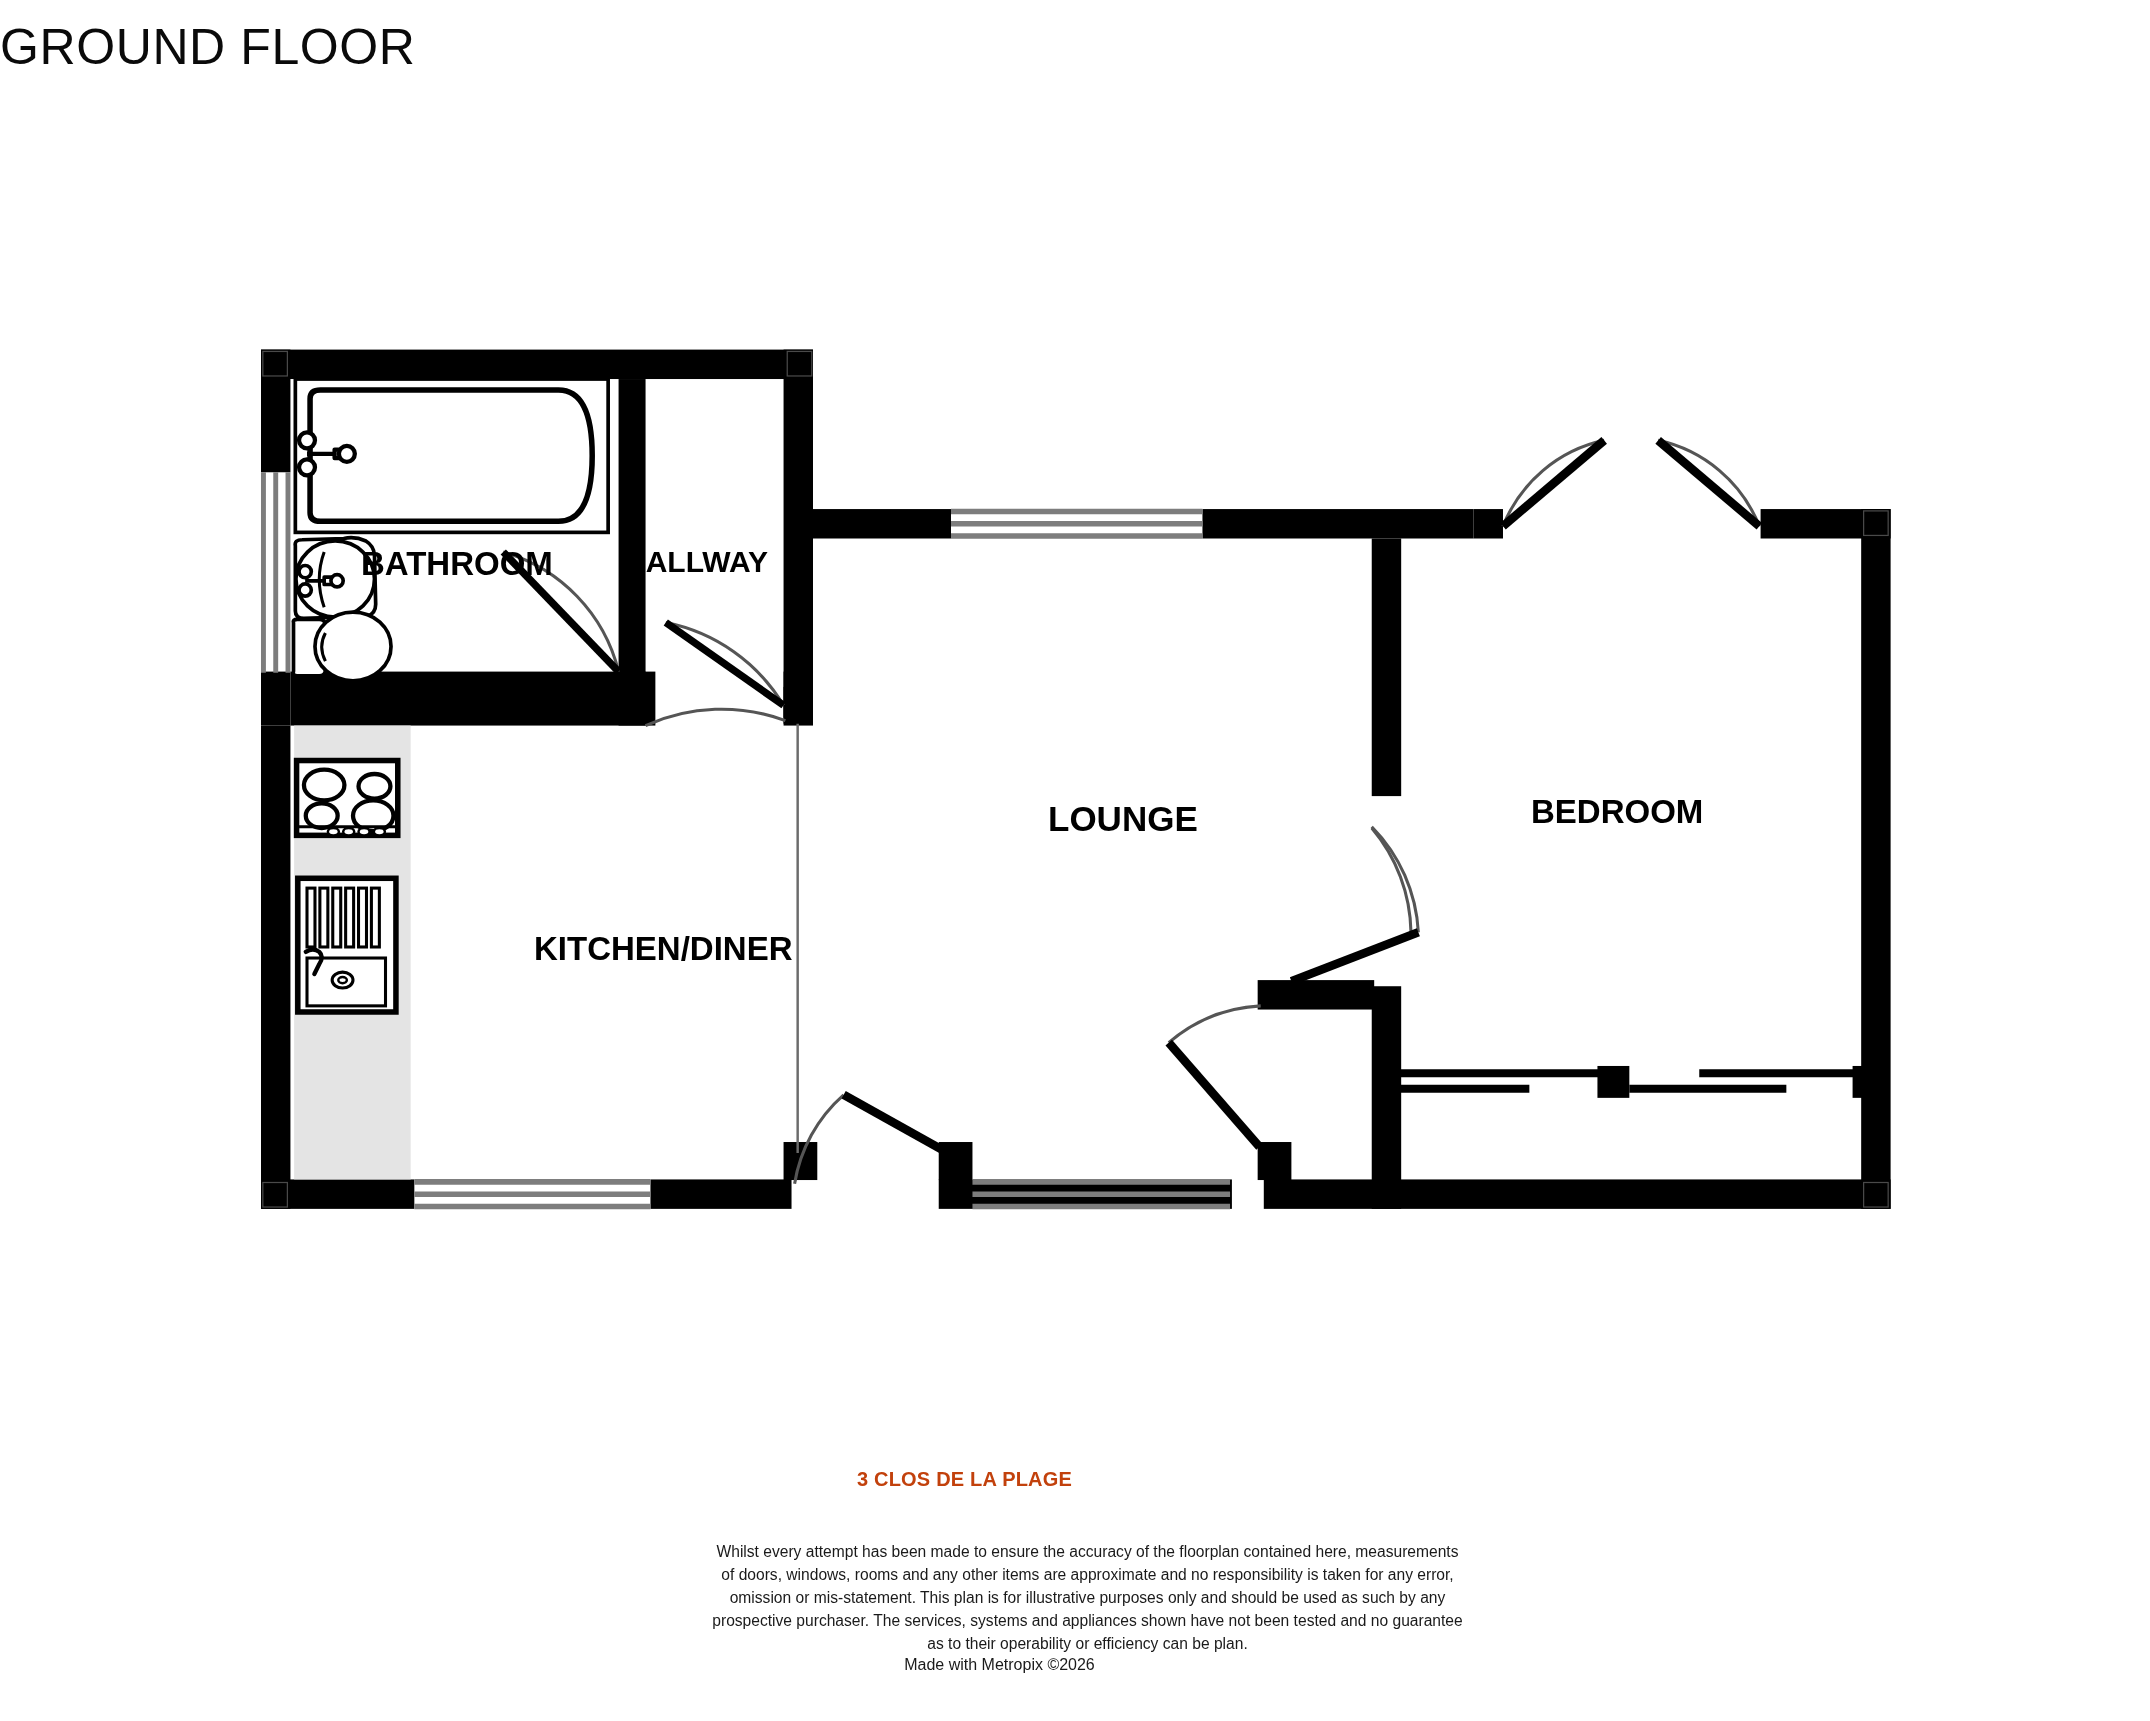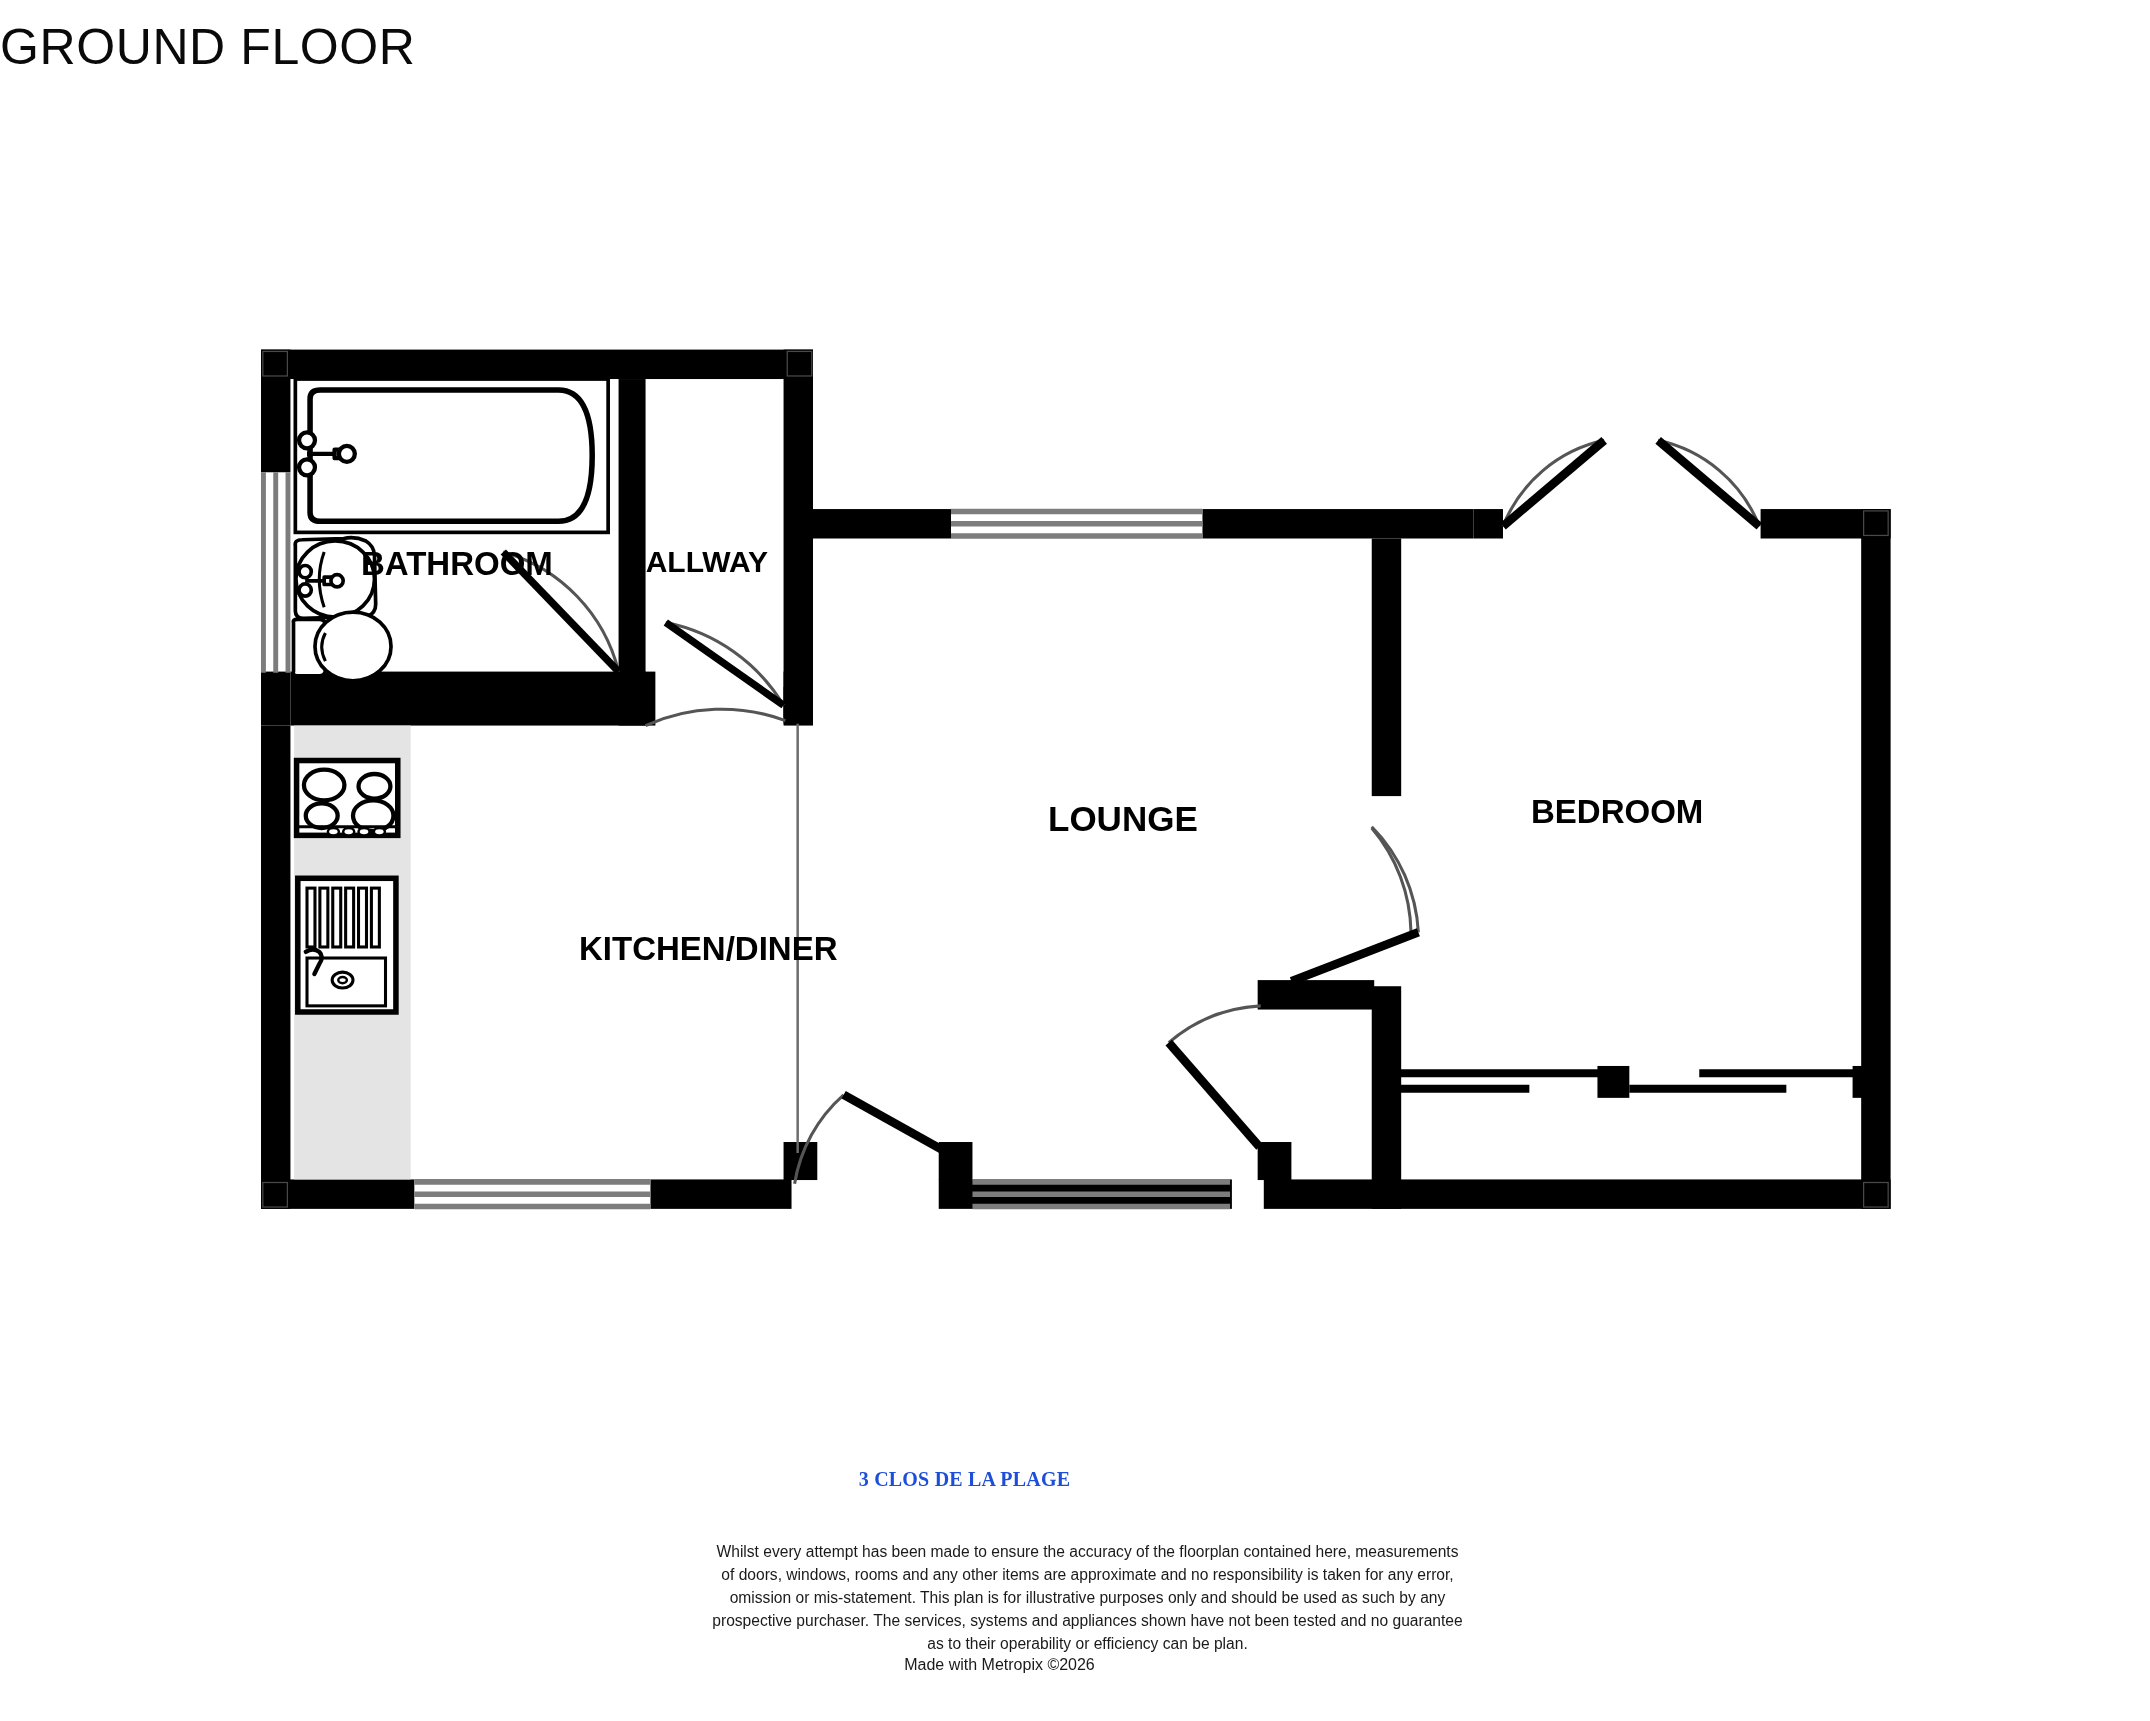--- a/index.html
+++ b/index.html
@@ -42,22 +42,21 @@
   }
   #address-label {
     position: absolute;
     top: 1468px;
     left: 0;
     width: 1929px;
     text-align: center;
     font-size: 20px;
     font-weight: 700;
     letter-spacing: 0.2px;
-    color: #1d4ed8;
-    font-family: Liberation Serif, serif;
+    color: #c2410c;
   }
   #disclaimer-block {
     position: absolute;
     top: 1540px;
     left: 0;
     width: 2151px;
     text-align: center;
     font-size: 15.6px;
     line-height: 23px;
     color: #1a1a1a;
@@ -270,21 +269,21 @@
       <path d="M 2450 858 A 230 230 0 0 1 2615 718" fill="none" stroke="#555555" stroke-width="5"></path>
       <line x1="2450" y1="858" x2="2615" y2="718" stroke="#000000" stroke-width="14"></line>
       <path d="M 2868 858 A 230 230 0 0 0 2703 718" fill="none" stroke="#555555" stroke-width="5"></path>
       <line x1="2868" y1="858" x2="2703" y2="718" stroke="#000000" stroke-width="14"></line>
     </g>
 
   </svg>
 
   <div class="room-label" style="left:361px; top:545px; font-size:33px;">BATHROOM</div>
   <div class="room-label" style="left:624px; top:545px; font-size:30px;">HALLWAY</div>
-  <div class="room-label" style="left:534px; top:930px; font-size:33px;margin-left:45px;">KITCHEN/DINER</div>
+  <div class="room-label" style="left:534px; top:930px; font-size:33px;">KITCHEN/DINER</div>
   <div class="room-label" style="left:1048px; top:799px; font-size:35px;">LOUNGE</div>
   <div class="room-label" style="left:1531px; top:793px; font-size:33px;">BEDROOM</div>
 
   <div id="address-label">3 CLOS DE LA PLAGE</div>
 
   <div id="disclaimer-block">
     <span class="dline">Whilst every attempt has been made to ensure the accuracy of the floorplan contained here, measurements</span>
     <span class="dline">of doors, windows, rooms and any other items are approximate and no responsibility is taken for any error,</span>
     <span class="dline">omission or mis-statement. This plan is for illustrative purposes only and should be used as such by any</span>
     <span class="dline">prospective purchaser. The services, systems and appliances shown have not been tested and no guarantee</span>

